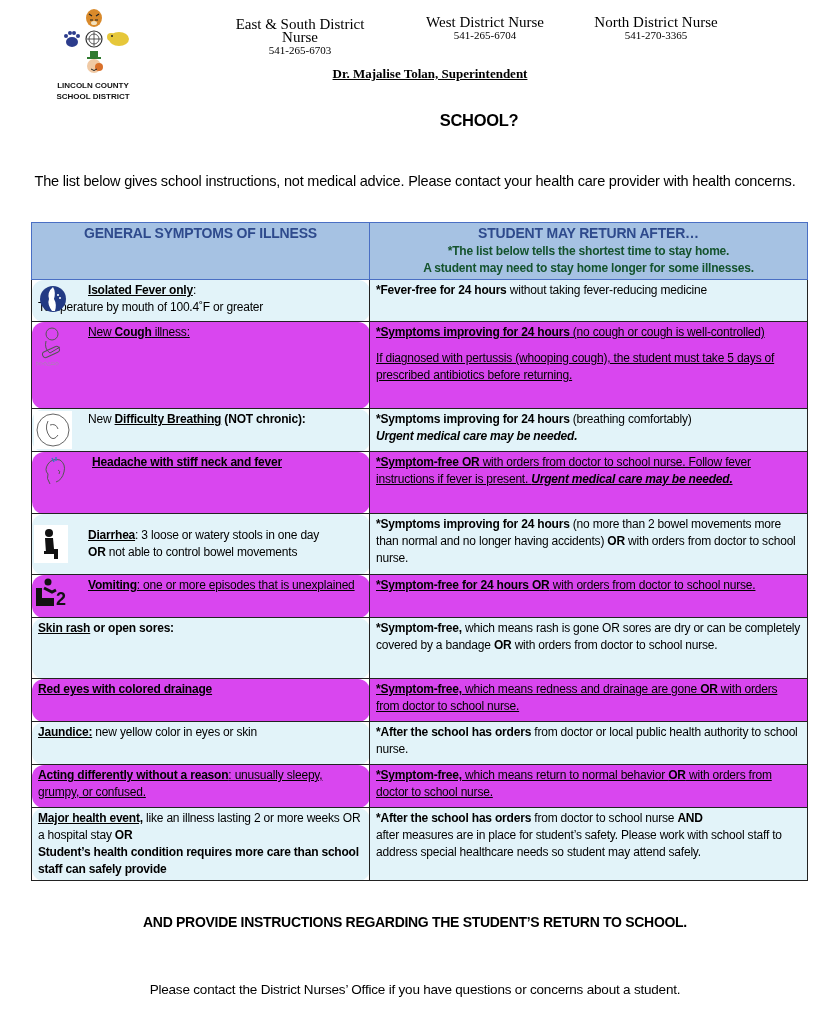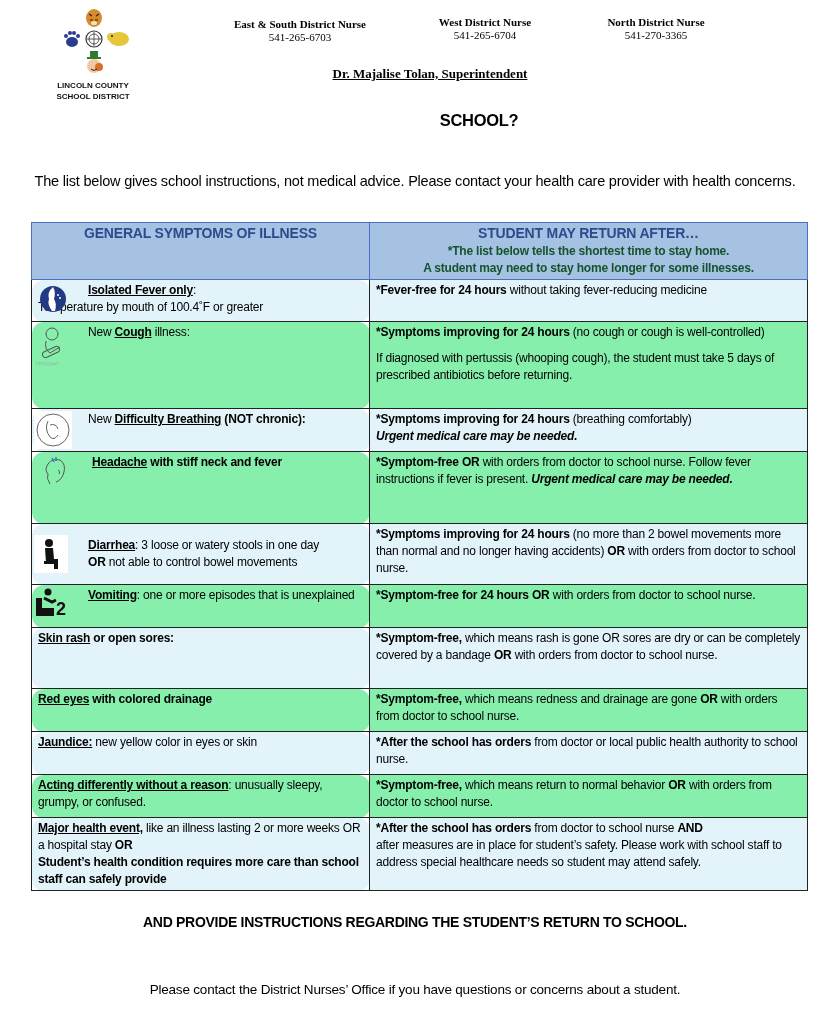--- a/index.html
+++ b/index.html
@@ -5,37 +5,37 @@
   * { box-sizing: border-box; margin: 0; padding: 0; }
   html, body { width: 828px; height: 1024px; background: #ffffff; overflow: hidden; }
   body { font-family: "Liberation Sans", sans-serif; color: #000; position: relative; }
 
   .logo { position: absolute; left: 52px; top: 8px; width: 84px; height: 100px; }
   .logo-figs { position: relative; width: 84px; height: 72px; }
   .logo-figs .fig { position: absolute; }
   .logo-text { font-family: "Liberation Sans", sans-serif; font-size: 8px; font-weight: bold; text-align: center; line-height: 11px; color: #111; width: 90px; margin-left: -4px; }
 
   .nurse { position: absolute; text-align: center; font-family: "Liberation Serif", serif; }
-  .nurse .nm { font-size: 11px; font-weight: bold; line-height: 13px; }
+  .nurse .nm { font-size: 15px; font-weight: normal; line-height: 13px; }
   .nurse .ph { font-size: 11px; line-height: 13px; }
   .superintendent { position: absolute; left: 300px; top: 66px; width: 260px; text-align: center; font-family: "Liberation Serif", serif; font-weight: bold; font-size: 13px; text-decoration: underline; }
 
   .title { position: absolute; left: 130px; top: 109px; width: 690px; text-align: center; font-size: 16.5px; font-weight: bold; line-height: 22px; letter-spacing: -0.3px; }
   .title .l1 { display: block; text-align: right; padding-right: 12px; }
   .title .l2 { display: block; padding-left: 8px; }
   .intro { position: absolute; left: 30px; top: 171px; width: 770px; text-align: center; font-size: 14.5px; line-height: 20px; letter-spacing: -0.2px; }
 
   table.sym { position: absolute; left: 31px; top: 222px; width: 777px; border-collapse: collapse; font-size: 12px; line-height: 17px; letter-spacing: -0.2px; }
   table.sym td, table.sym th { border: 1px solid #222; vertical-align: top; }
   table.sym th { background: #a6c2e3; border: 1.5px solid #4a6fc4; font-weight: bold; color: #2e4a8c; padding: 2px 4px; height: 57px; vertical-align: top; }
   th.h1 { width: 338px; font-size: 14px; }
   th.h2 { font-size: 14px; }
   th.h2 .sub { display: block; color: #14532d; font-size: 12px; line-height: 17px; margin-top: 1px; }
   tr.alt td { background: #e2f3f9; }
-  tr.wht td { background: #86efac; }
+  tr.wht td { background: #d946ef; text-decoration: underline; }
   td.c1 { padding: 2px 6px; position: relative; border-radius: 12px; }
   td.c2 { padding: 2px 6px; }
   td.c1.hasicon { padding-left: 56px; }
   .ic { position: absolute; left: 4px; top: 3px; }
   .u { text-decoration: underline; font-weight: bold; }
   .b { font-weight: bold; }
   .bi { font-weight: bold; font-style: italic; }
   .para2 { margin-top: 9px; }
 
   .foot-bold { position: absolute; left: 25px; top: 912px; width: 780px; text-align: center; font-size: 14px; font-weight: bold; line-height: 21px; letter-spacing: -0.3px; }
@@ -152,21 +152,21 @@
             <path d="M14 10 Q10 18 16 26 Q20 30 24 24 M16 14 Q22 12 24 18" fill="none" stroke="#666" stroke-width="1"></path>
       </svg>
       <div><span>New </span><span class="u">Difficulty Breathing</span><span class="b"> (NOT chronic):</span></div>
     </td>
     <td class="c2">
       <div><span class="b">*Symptoms improving for 24 hours</span><span> (breathing comfortably)</span></div>
       <div class="bi"> Urgent medical care may be needed.</div>
     </td>
   </tr>
 
-  <tr class="wht" style="height:72px">
+  <tr class="wht" style="height:62px">
     <td class="c1 hasicon">
       <svg class="ic" width="30" height="34" viewBox="0 0 30 34" style="left:8px;top:2px">
         <path d="M10 30 Q6 24 8 20 Q4 16 8 10 Q12 4 20 6 Q26 10 24 18 Q22 26 16 28" fill="none" stroke="#555" stroke-width="1"></path>
             <path d="M12 4 L14 8 M16 3 L16 7" stroke="#3a78c8" stroke-width="1.5"></path>
             <path d="M18 16 Q21 17 19 20" fill="none" stroke="#555" stroke-width="1"></path>
       </svg>
       <div style="margin-left:4px"><span class="u">Headache</span><span class="b"> with stiff neck and fever</span></div>
     </td>
     <td class="c2">
       <span class="b">*Symptom-free OR</span><span> with orders from doctor to school nurse.  Follow fever instructions if fever is present. </span><span class="bi">Urgent medical care may be needed.</span>

